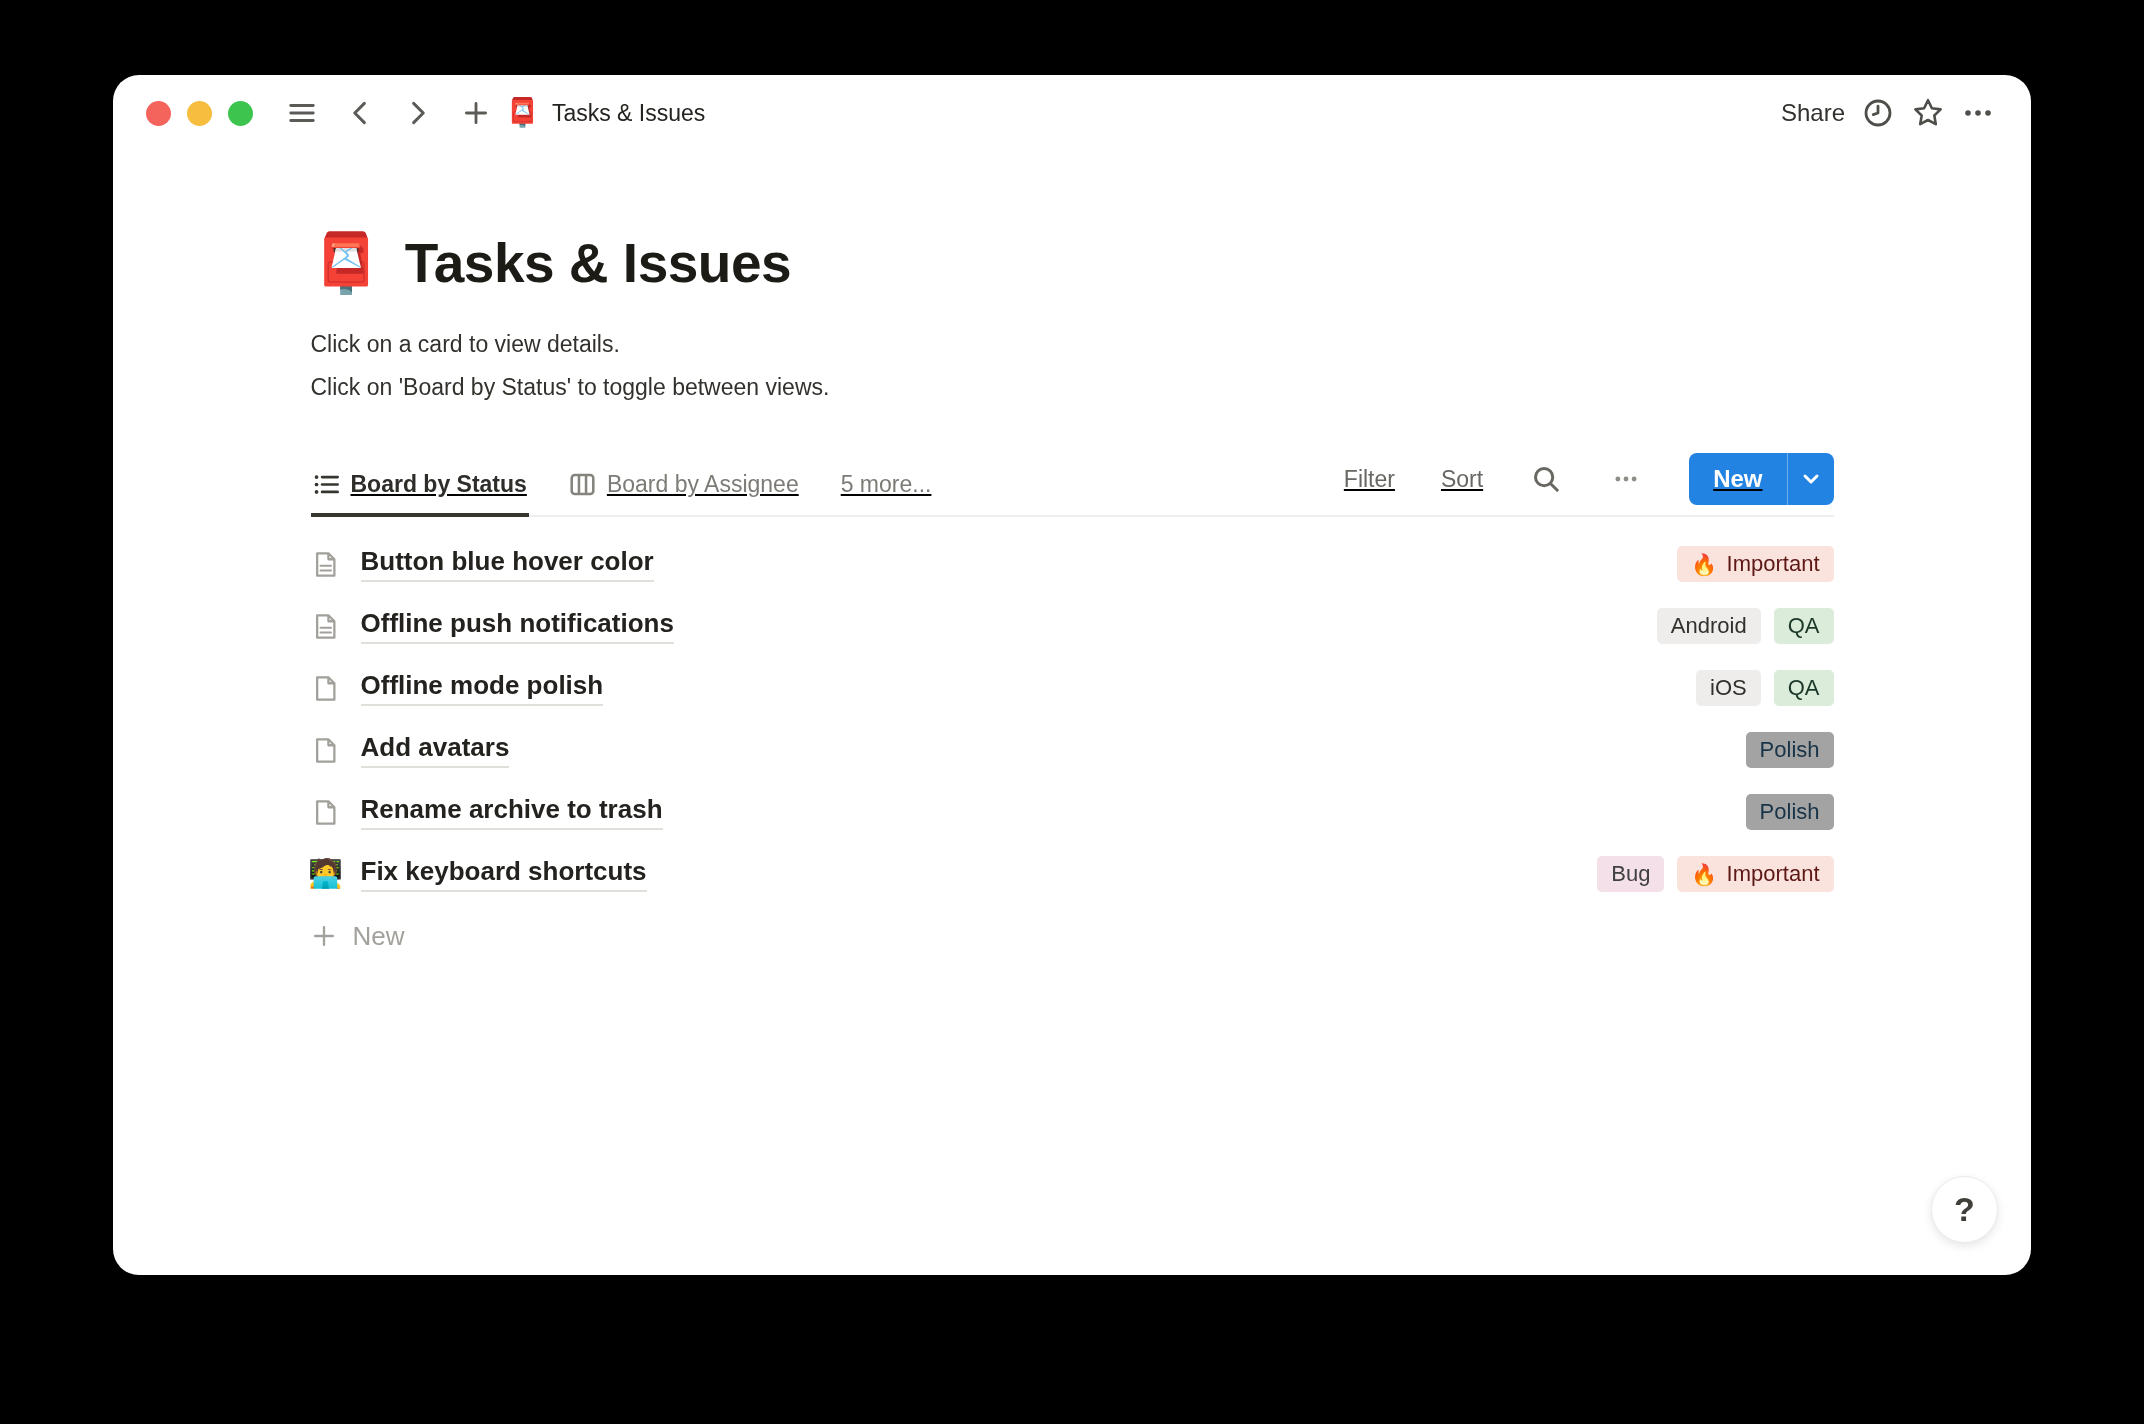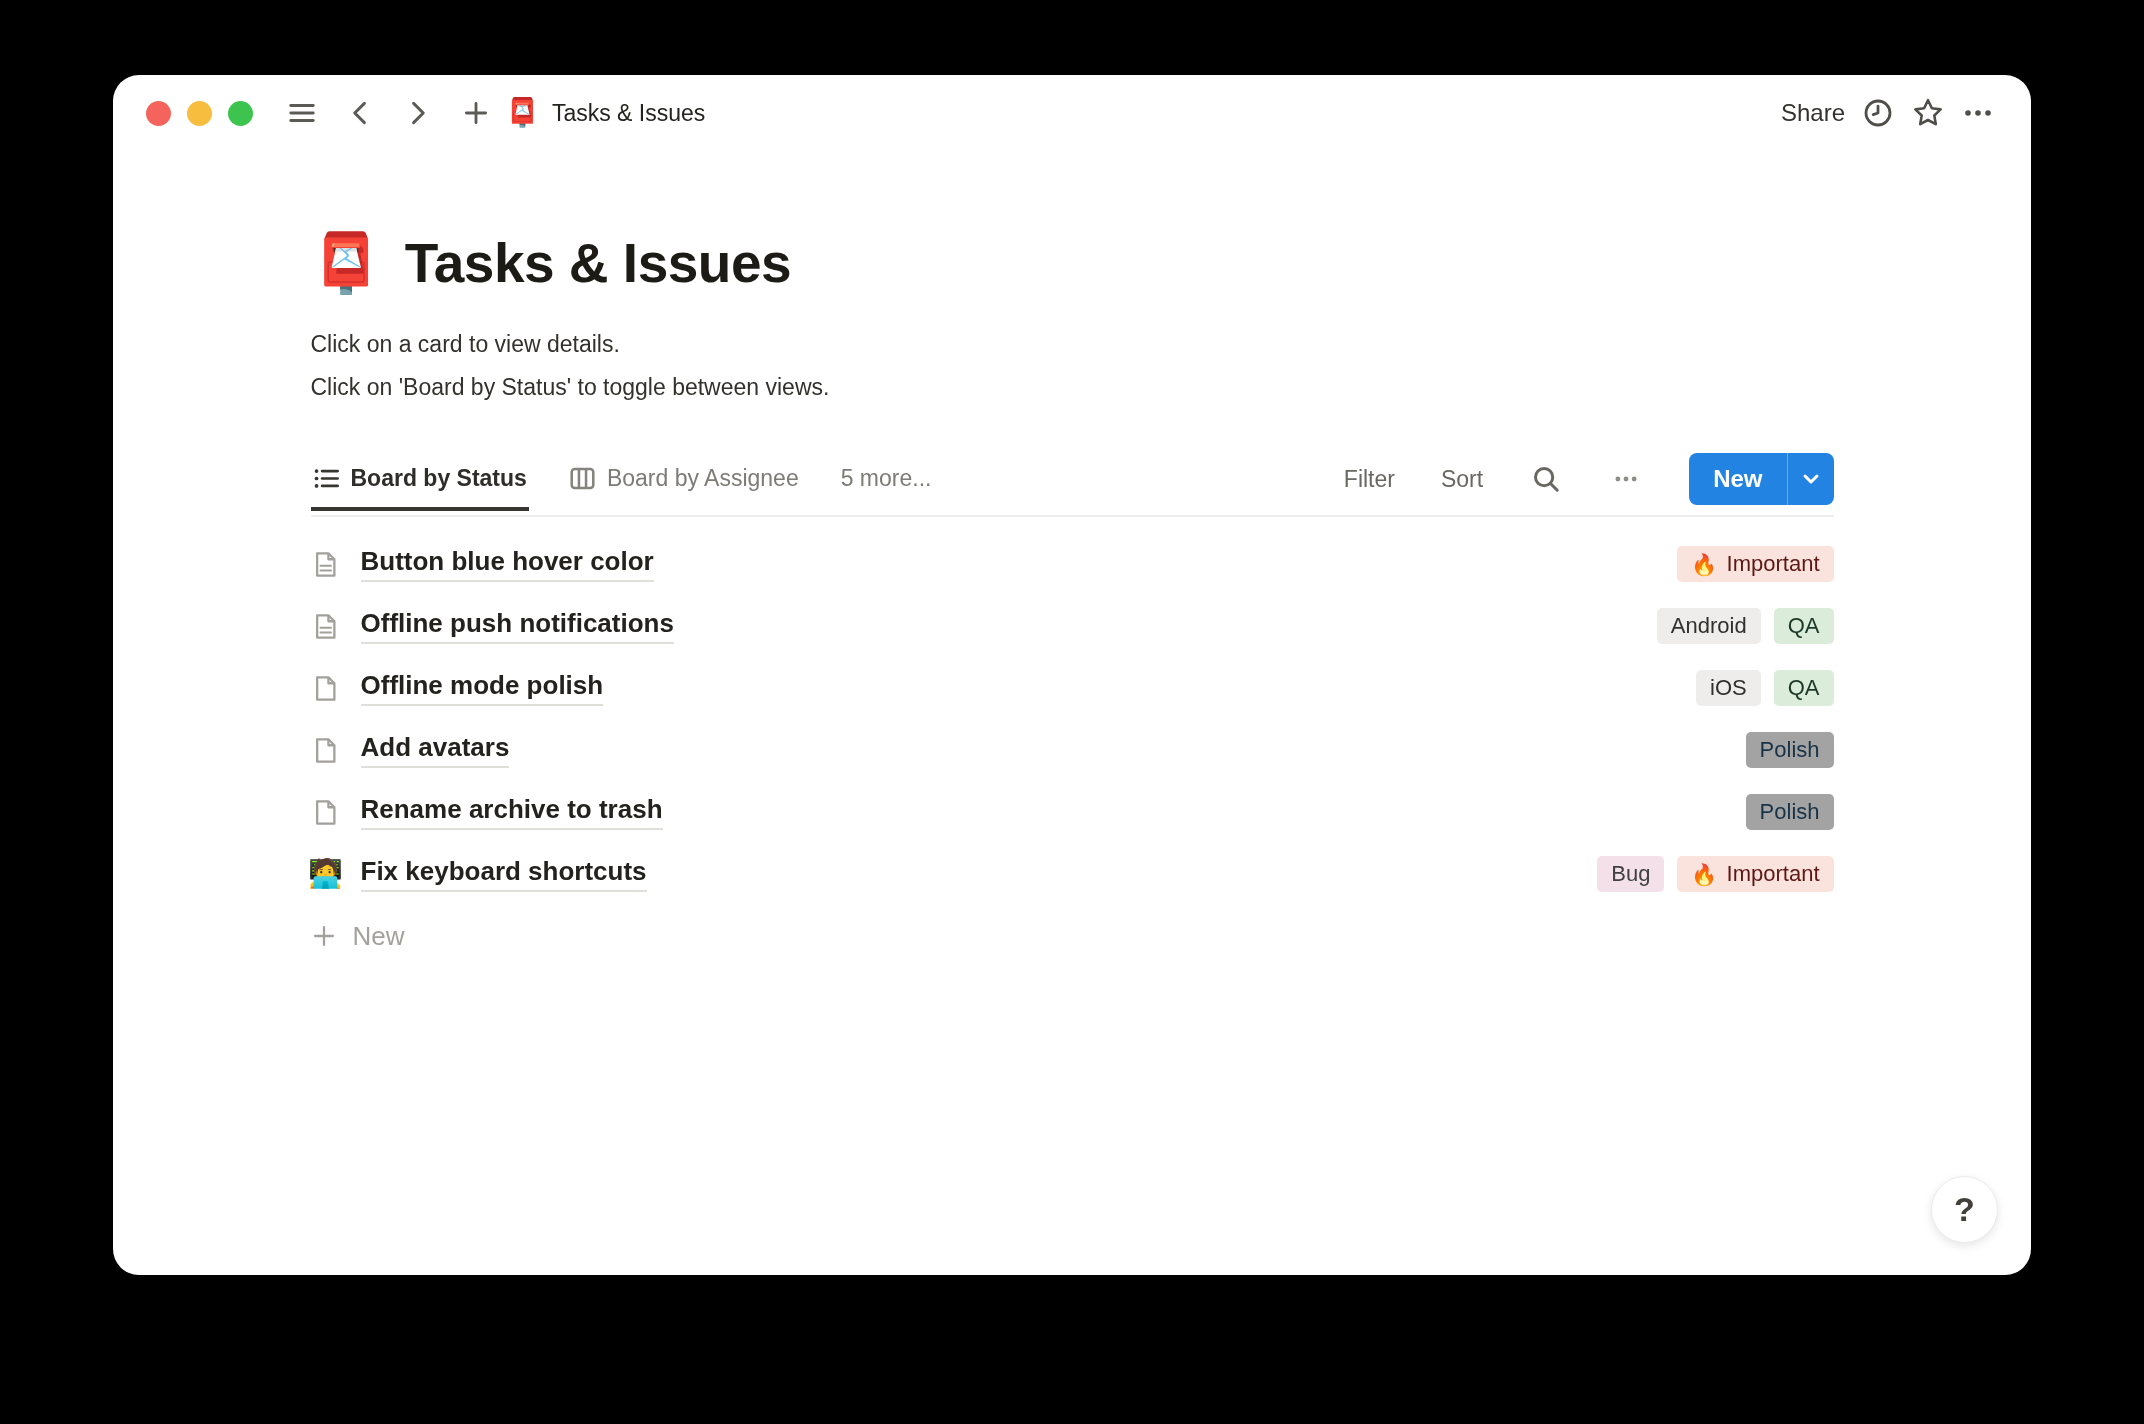--- a/index.html
+++ b/index.html
@@ -23,21 +23,21 @@
   .titlebar-right { margin-left:auto; display:flex; align-items:center; gap:16px; }
   .share-label { font-size:24px; color:#34322e; cursor:pointer; }
   
   .content { width:1523px; margin:0 auto; }
   .page-head { margin-top:80px; display:flex; align-items:center; gap:22px; }
   .page-emoji { font-size:58px; line-height:1; cursor:pointer; }
   .page-title { font-size:55px; font-weight:700; color:#1d1b16; letter-spacing:-0.5px; }
   .page-desc { margin-top:28px; }
   .desc-line { font-size:23px; color:#33312d; line-height:43px; }
   
-  .tabbar { margin-top:44px; display:flex; align-items:flex-start; border-bottom:2px solid #efeeec; }
+  .tabbar { margin-top:44px; display:flex; align-items:flex-end; border-bottom:2px solid #efeeec;text-decoration:underline; }
   .tabs { display:flex; align-items:center; gap:38px; }
   .tab { display:flex; align-items:center; gap:11px; padding:12px 2px 15px 2px; margin-bottom:-2px; border-bottom:4px solid transparent; cursor:pointer; font-size:23px; font-weight:500; color:#7d7b76; white-space:nowrap; }
   .tab.active { color:#2f2d29; font-weight:600; border-bottom-color:#37352f; }
   .toolbar-right { margin-left:auto; display:flex; align-items:center; gap:46px; padding-bottom:10px; }
   .tool-label { font-size:23px; color:#696762; cursor:pointer; }
   .new-btn { display:flex; align-items:stretch; background:#2383e2; border-radius:8px; height:52px; overflow:hidden; cursor:pointer; }
   .new-btn-main { display:flex; align-items:center; padding:0 24px; color:#fff; font-size:24px; font-weight:600; }
   .new-btn-divider { width:1px; background:rgba(255,255,255,0.35); }
   .new-btn-caret { display:flex; align-items:center; justify-content:center; width:46px; }
   

